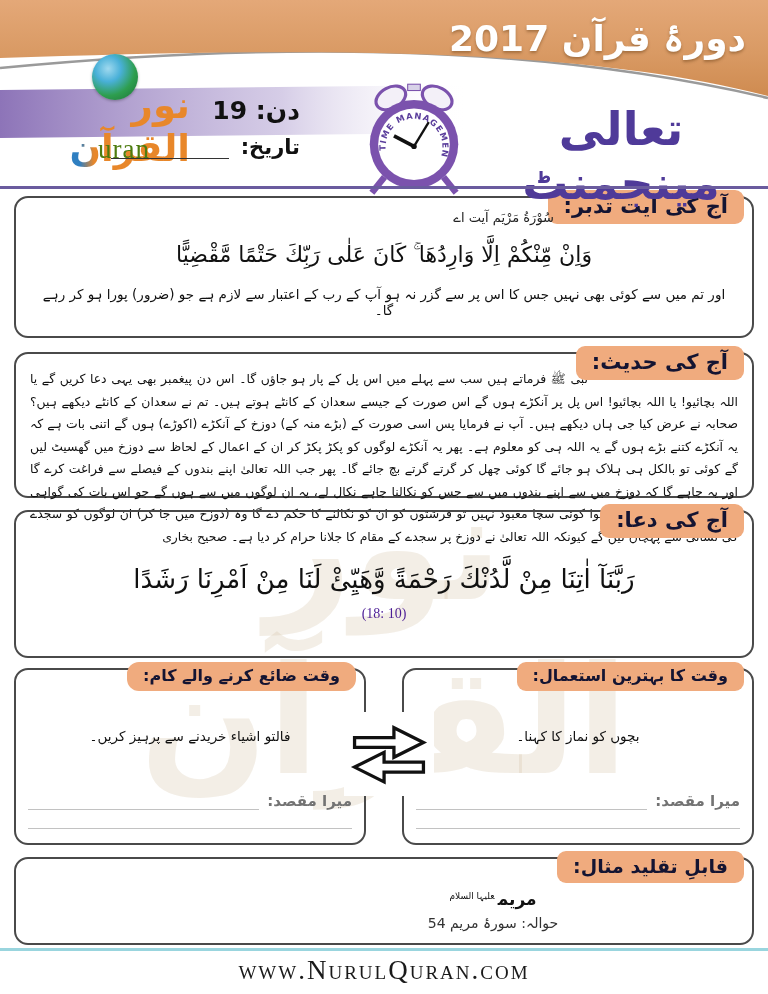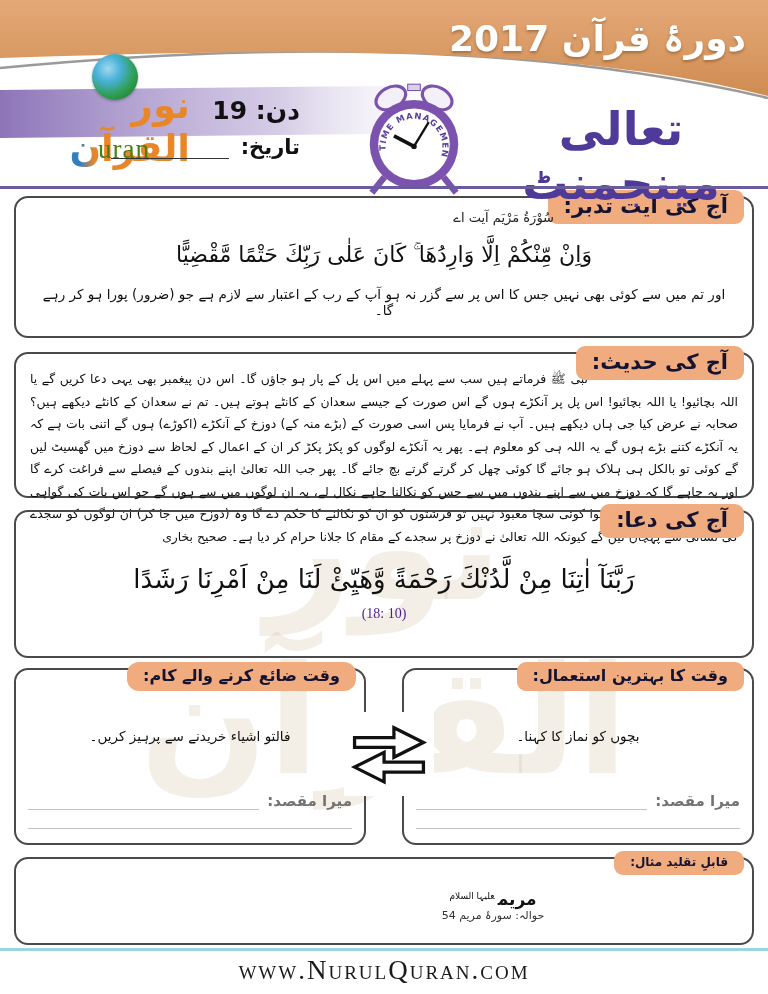--- a/index.html
+++ b/index.html
@@ -72,21 +72,21 @@
               display:flex; direction:rtl; align-items:flex-end; gap:8px; }
   .goal-label { font-size:15px; font-weight:bold; color:#737373; white-space:nowrap; }
   .goal-rule { flex:1; border-bottom:1.4px solid #c2c2c2; height:1em; }
   .goal-rule-full { position:absolute; top:158px; left:12px; right:12px;
                     border-bottom:1.4px solid #c2c2c2; }
 
   .example-content { position:absolute; top:30px; left:392px; width:170px;
                      text-align:center; direction:rtl; color:#111; }
   .example-name { font-size:17px; font-weight:bold; }
   .example-honorific { font-size:9px; vertical-align:super; margin-right:3px; }
-  .example-ref { font-size:11px; color:#333; }
+  .example-ref { font-size:14px; margin-top:6px; color:#333; }
 
   
   .swap-wrap { position:absolute; left:344px; top:712px; width:90px; height:84px;
                background:#ffffff; z-index:2; display:flex; align-items:center; justify-content:center; }
 
   
   .footer { position:absolute; left:0; top:948px; width:768px; z-index:1; }
   .footer-line { width:100%; height:2.5px; background:#99d5de; }
   .footer-url { margin-top:4px; text-align:center; font-size:27px; color:#1a1a1a;
                 font-family:"Liberation Serif", serif; font-variant-caps:small-caps;
@@ -199,21 +199,21 @@
     <div class="tab" style="font-size:16px;">وقت کا بہترین استعمال:</div>
     <div class="entry-text">بچوں کو نماز کا کہنا۔</div>
     <div class="goal-row">
       <span class="goal-label">میرا مقصد:</span>
       <span class="goal-rule"></span>
     </div>
     <div class="goal-rule-full"></div>
   </div>
 
   <div class="box box-example">
-    <div class="tab" style="font-size:12px;">قابلِ تقلید مثال:</div>
+    <div class="tab" style="font-size:19px;">قابلِ تقلید مثال:</div>
     <div class="example-content">
       <span class="example-name">مریم</span><span class="example-honorific">علیہا السلام</span>
       <div class="example-ref">حوالہ: سورۂ مریم 54</div>
     </div>
   </div>
 
   <div class="footer">
     <div class="footer-line"></div>
     <div class="footer-url">www.NurulQuran.com</div>
   </div>

